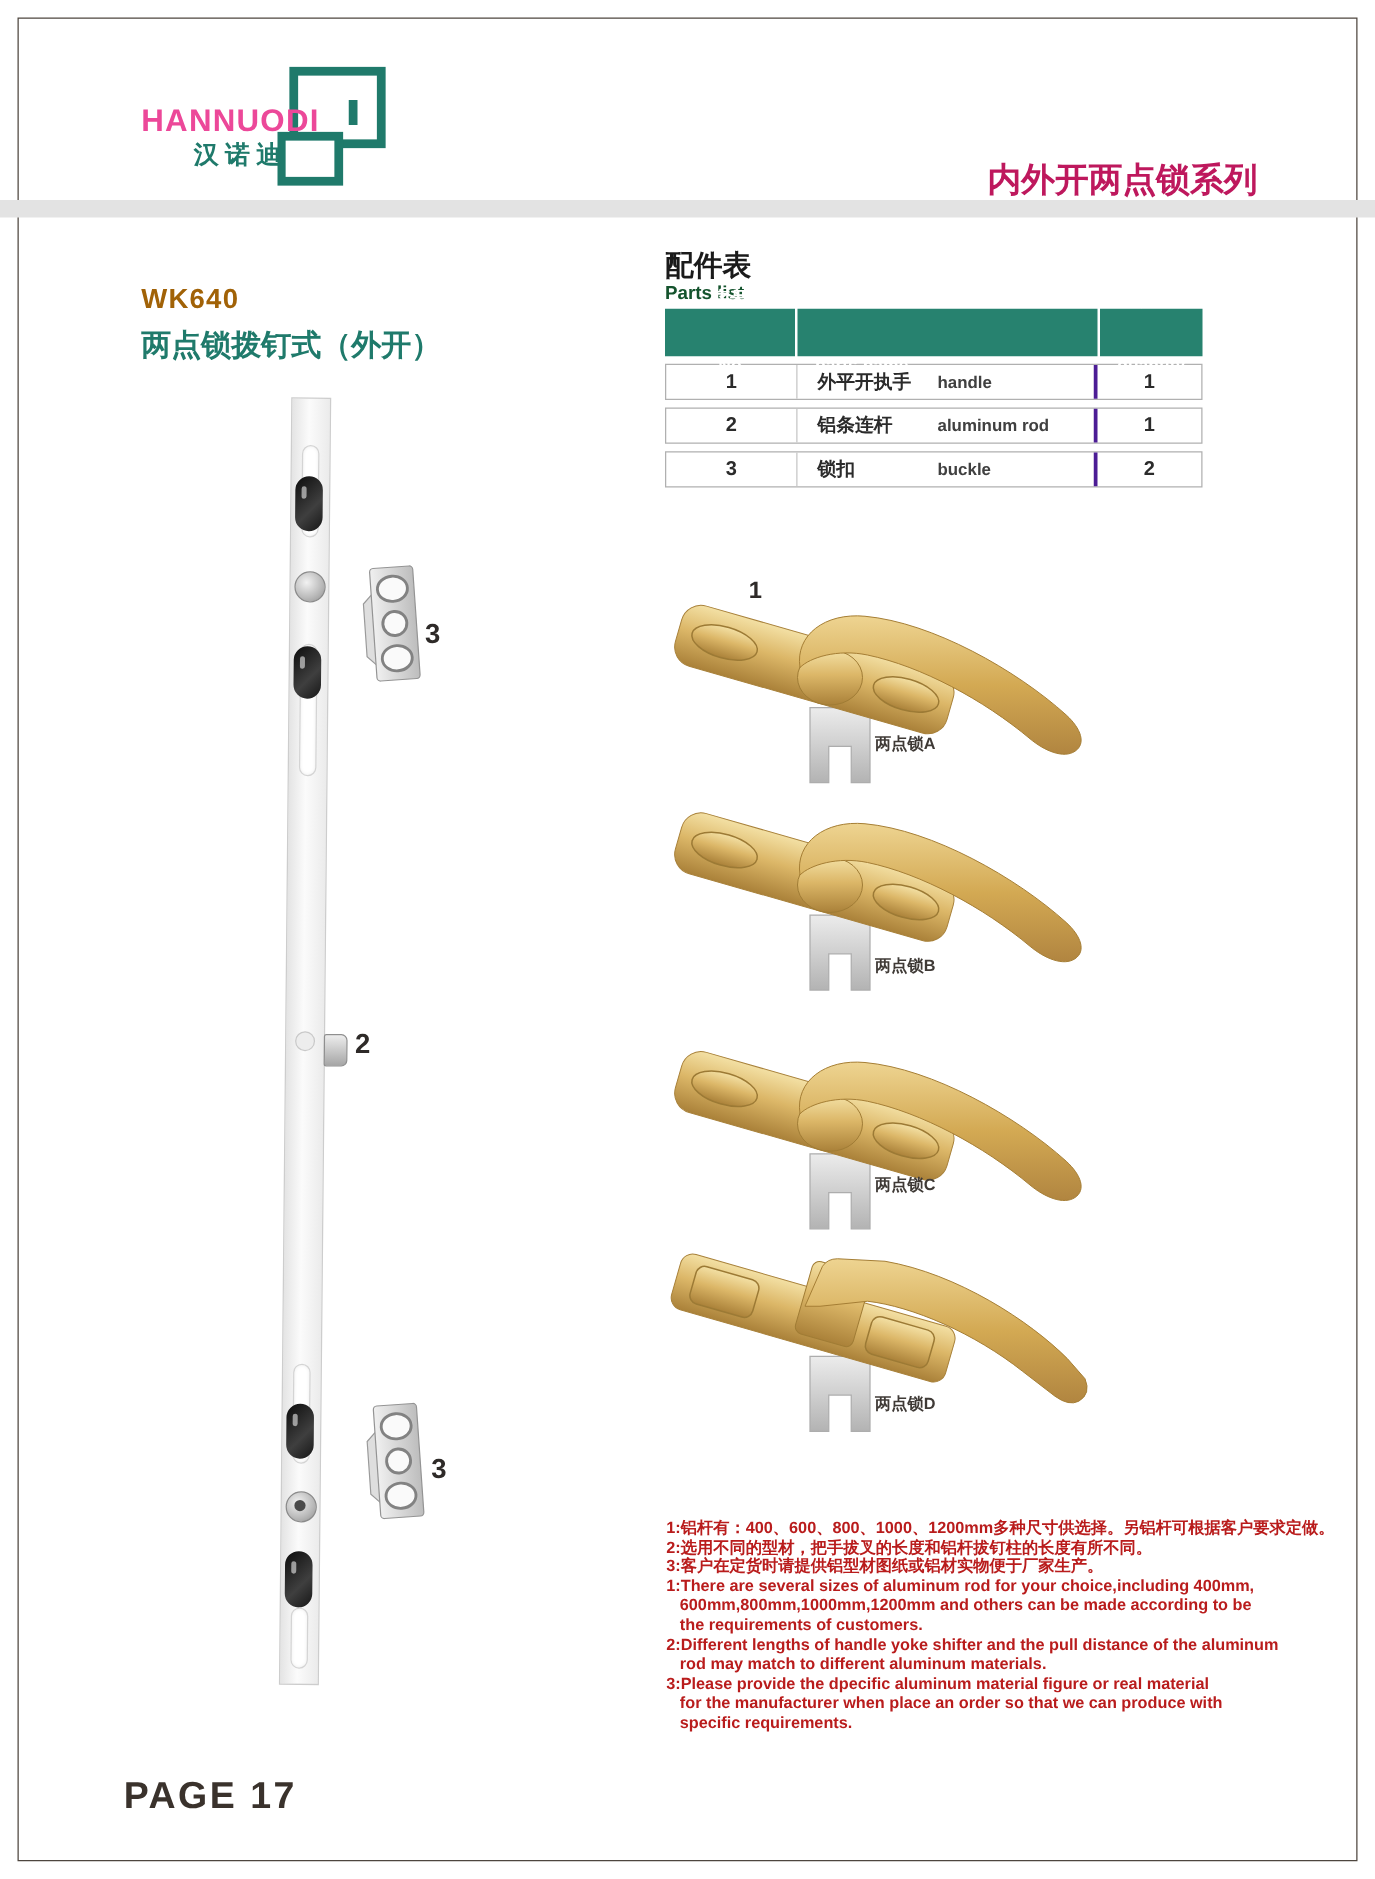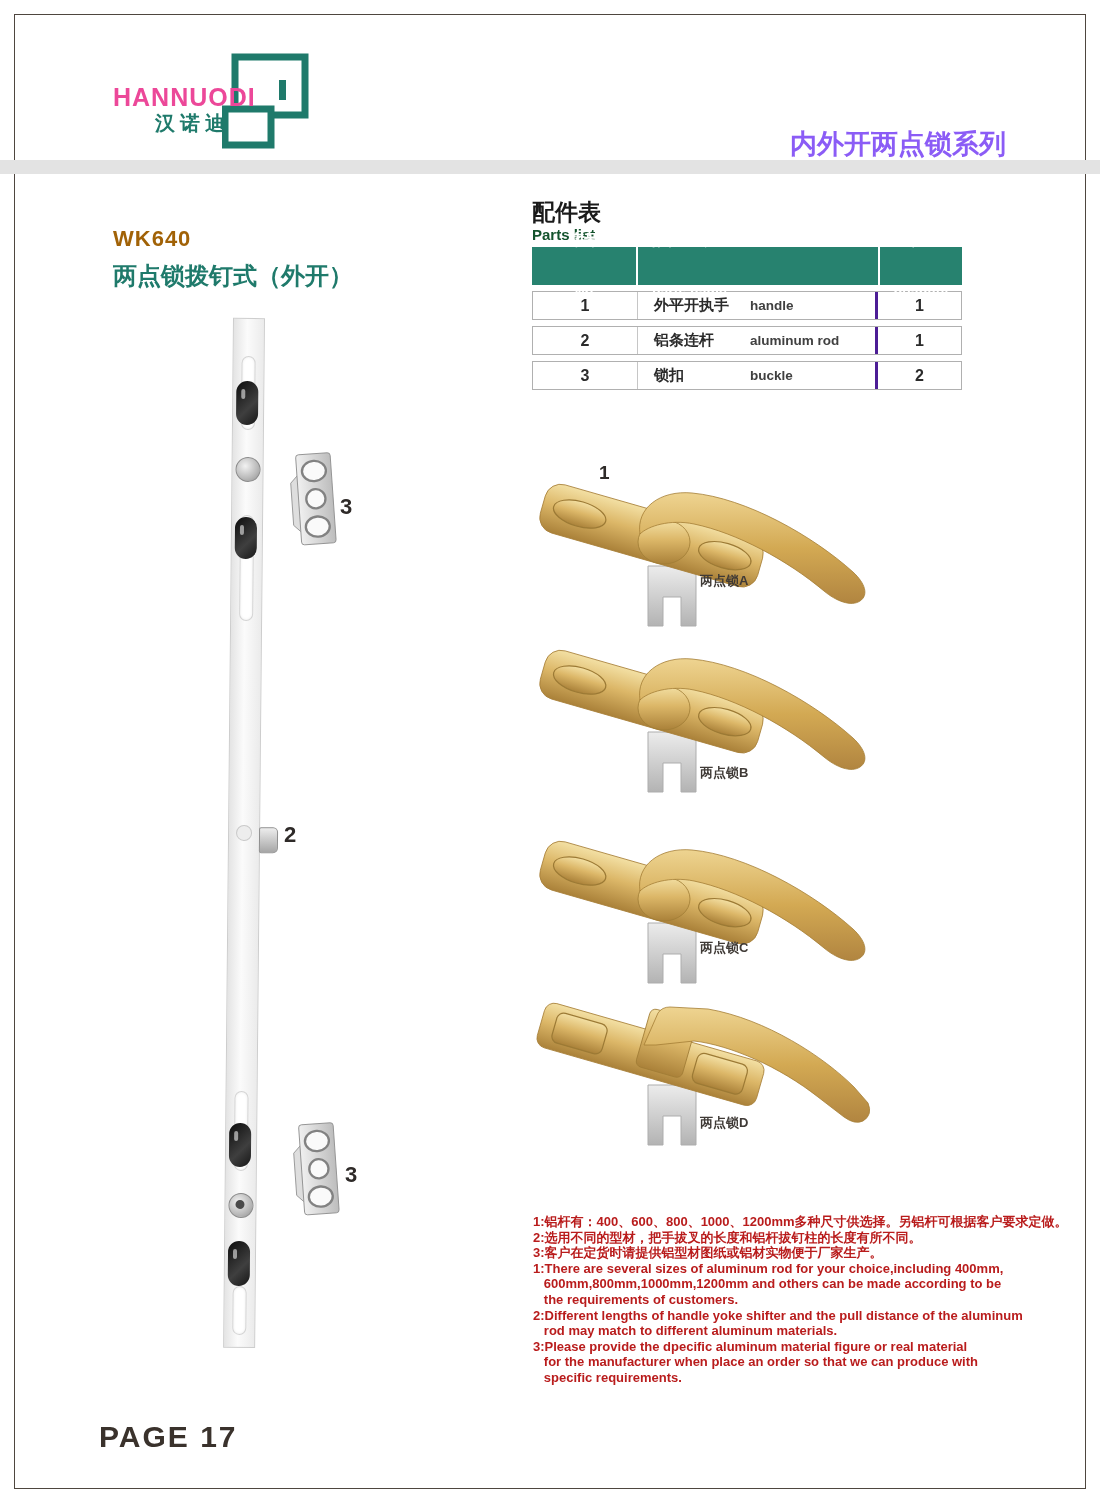--- a/index.html
+++ b/index.html
@@ -10,21 +10,21 @@
   .frame{left:14px;top:14px;width:1070px;height:1473px;border:1px solid #4e463f;}
   .divider-bar{left:0;top:160px;width:1100px;height:14px;background:#e3e3e3;}
   
   .logo-wrap{left:108px;top:50px;width:240px;height:105px;}
   .logo-text{position:absolute;left:5px;top:33px;font-size:25px;font-weight:bold;
              color:#ec4899;letter-spacing:1px;}
   .logo-cn{position:absolute;left:47px;top:60px;font-size:20px;font-weight:bold;
            color:#1f7a6b;letter-spacing:5px;}
   .logo-mark{position:absolute;left:114px;top:2px;}
   
-  .series-title{left:790px;top:126px;width:300px;font-size:27px;font-weight:bold;color:#8b5cf6;}
+  .series-title{left:790px;top:126px;width:300px;font-size:27px;font-weight:bold;color:#be185d;}
   
   .model{left:113px;top:226px;font-size:22px;font-weight:bold;color:#a16207;letter-spacing:1px;}
   .prod-name{left:113px;top:260px;font-size:24px;font-weight:bold;color:#1f7a6b;}
   
   .ptitle-cn{left:532px;top:197px;font-size:23px;font-weight:bold;color:#1a1a1a;}
   .ptitle-en{left:532px;top:226px;font-size:15px;font-weight:bold;color:#14532d;}
   
   .ptable{left:532px;top:247px;width:430px;}
   .ptable-header{display:flex;gap:2px;}
   .ph-cell{background:#27826f;color:#fff;height:38px;display:flex;flex-direction:column;
@@ -212,21 +212,21 @@
   <svg width="370" height="152" viewBox="0 0 370 152">
     <path d="M122,90 L170,90 L170,150 L155,150 L155,121 L137,121 L137,150 L122,150 Z" fill="url(#gSteelV)" stroke="#adadad" stroke-width="1"></path>
     <g transform="rotate(16 130 62)">
       <rect x="12" y="36" width="226" height="50" rx="16" fill="url(#gGoldV)" stroke="#a8813a" stroke-width="0.8"></rect>
       <ellipse cx="50" cy="60" rx="27" ry="12.5" fill="url(#gGoldV)" stroke="#9c7a35" stroke-width="1.2"></ellipse>
       <ellipse cx="201" cy="60" rx="27" ry="12.5" fill="url(#gGoldV)" stroke="#9c7a35" stroke-width="1.2"></ellipse>
     </g>
     <ellipse cx="138" cy="66" rx="26" ry="22" fill="url(#gGoldV)" stroke="#a07c35" stroke-width="0.8"></ellipse>
     <path d="M114,58 C110,32 134,14 166,17 C220,22 287,60 327,96 C339,107 343,119 334,125 C325,131 310,125 298,115 C261,84 211,57 168,48 C144,43 122,50 114,58 Z" fill="url(#gGoldH)" stroke="#a57e35" stroke-width="0.8"></path>
   </svg>
-  <span class="handle-caption" style="left:174px;top:96px;">两点锁A</span>
+  <span class="handle-caption" style="left:174px;top:110px;">两点锁A</span>
 </div>
 
 <div class="abs handle-block" style="left:526px;top:642px;">
   <svg width="370" height="152" viewBox="0 0 370 152">
     <path d="M122,90 L170,90 L170,150 L155,150 L155,121 L137,121 L137,150 L122,150 Z" fill="url(#gSteelV)" stroke="#adadad" stroke-width="1"></path>
     <g transform="rotate(16 130 62)">
       <rect x="12" y="36" width="226" height="50" rx="16" fill="url(#gGoldV)" stroke="#a8813a" stroke-width="0.8"></rect>
       <ellipse cx="50" cy="60" rx="27" ry="12.5" fill="url(#gGoldV)" stroke="#9c7a35" stroke-width="1.2"></ellipse>
       <ellipse cx="201" cy="60" rx="27" ry="12.5" fill="url(#gGoldV)" stroke="#9c7a35" stroke-width="1.2"></ellipse>
     </g>

